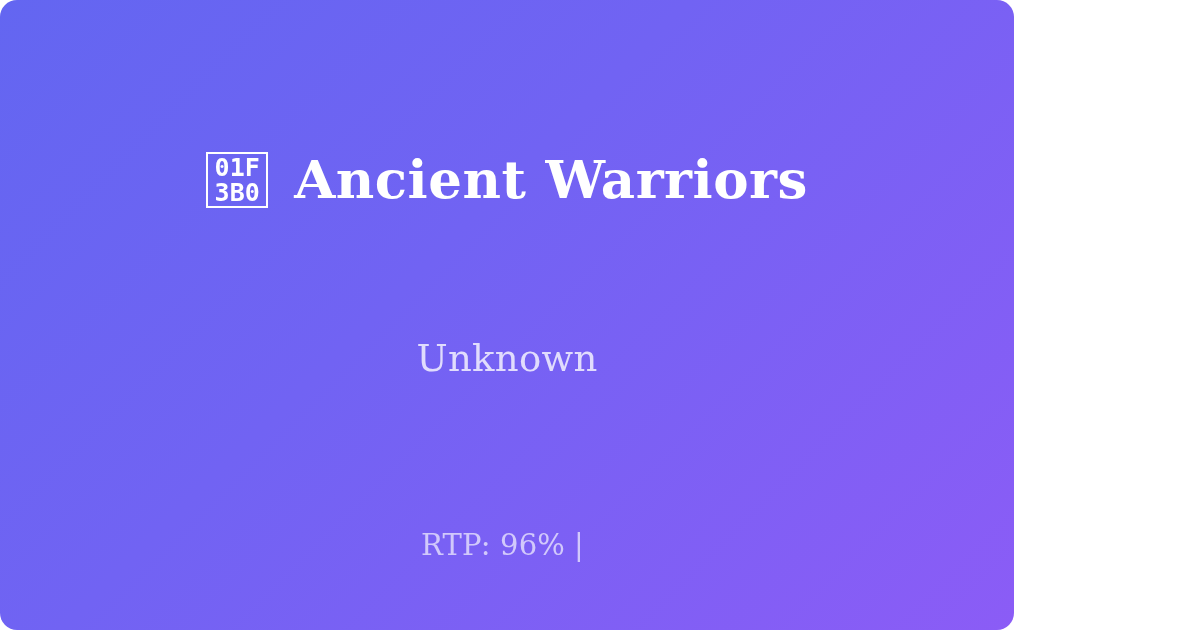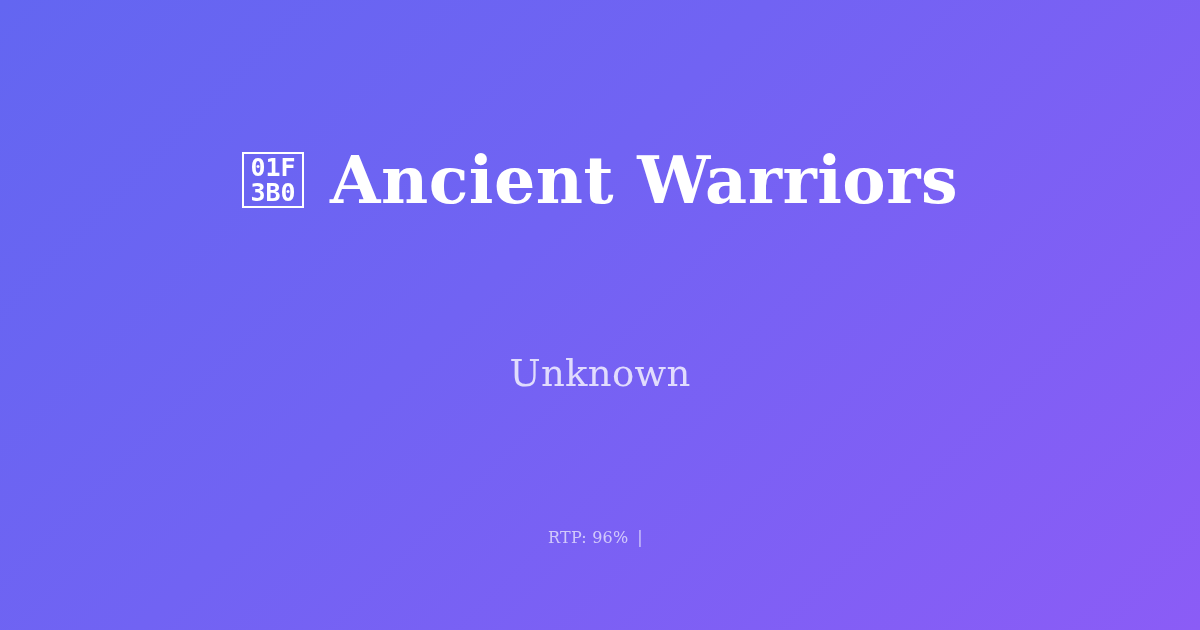--- a/index.html
+++ b/index.html
@@ -10,28 +10,29 @@
   body {
     width: 1200px;
     height: 630px;
     overflow: hidden;
     font-family: "DejaVu Serif", "Liberation Serif", serif;
     -webkit-font-smoothing: antialiased;
   }
 
   .og-card {
     position: relative;
-    width: 1200px;
+    width: 1014px;
     height: 630px;
     box-sizing: border-box;
     background: linear-gradient(135deg, #6366F1 0%, #7163F3 42%, #8B5CF6 100%);
     display: flex;
     flex-direction: column;
     align-items: center;
     overflow: hidden;
+    border-radius: 17px;
   }
 
   
   .card-body {
     position: absolute;
     left: 0;
     right: 0;
     top: 0;
     height: 497px;
     display: flex;
@@ -68,21 +69,21 @@
   }
   .tofu-glyph .hexrow {
     display: block;
     height: 25px;
     line-height: 25px;
   }
 
   .game-title {
     font-family: "DejaVu Serif", "Liberation Serif", serif;
     font-weight: 700;
-    font-size: 65px;
+    font-size: 53px;
     color: #ffffff;
     letter-spacing: 0.5px;
     white-space: nowrap;
     line-height: 1.05;
   }
 
   .game-provider {
     margin-top: 96px;
     font-family: "DejaVu Serif", "Liberation Serif", serif;
     font-weight: 400;
@@ -98,21 +99,21 @@
     left: 0;
     right: 0;
     top: 528px;
     display: flex;
     align-items: center;
     justify-content: center;
   }
   .meta-line {
     font-family: "DejaVu Serif", "Liberation Serif", serif;
     font-weight: 400;
-    font-size: 16px;
+    font-size: 29px;
     color: rgba(255, 255, 255, 0.66);
     letter-spacing: 0.2px;
     white-space: nowrap;
     display: inline-flex;
     align-items: baseline;
     gap: 0;
   }
   .meta-sep {
     padding: 0 9px;
     color: rgba(255, 255, 255, 0.66);

